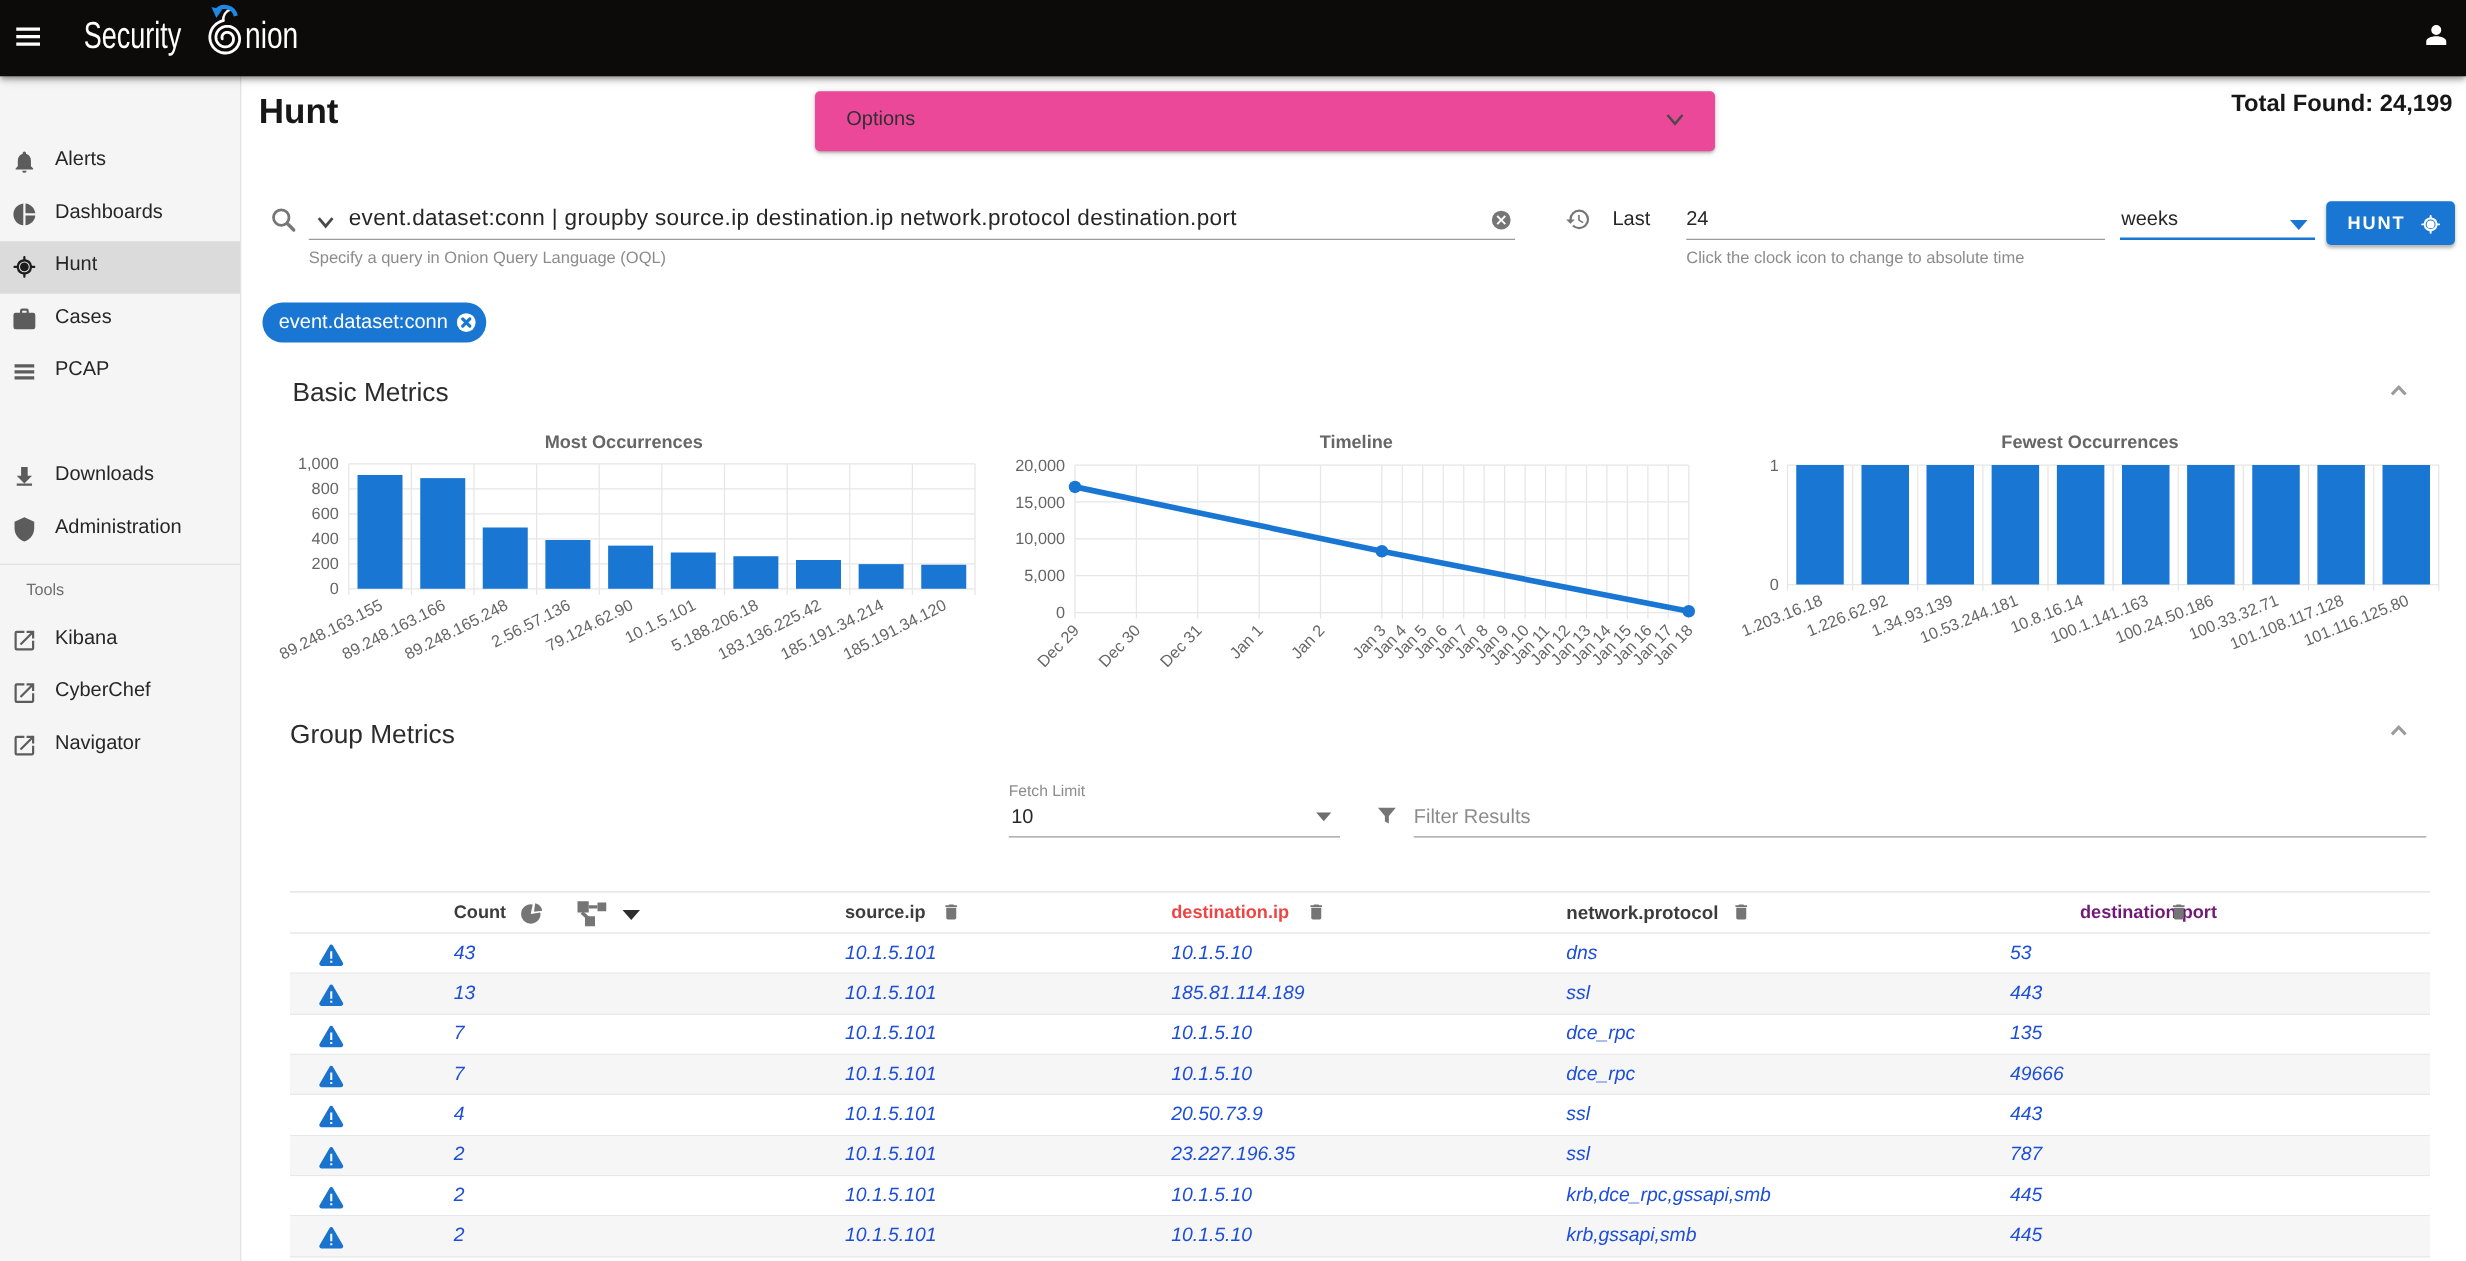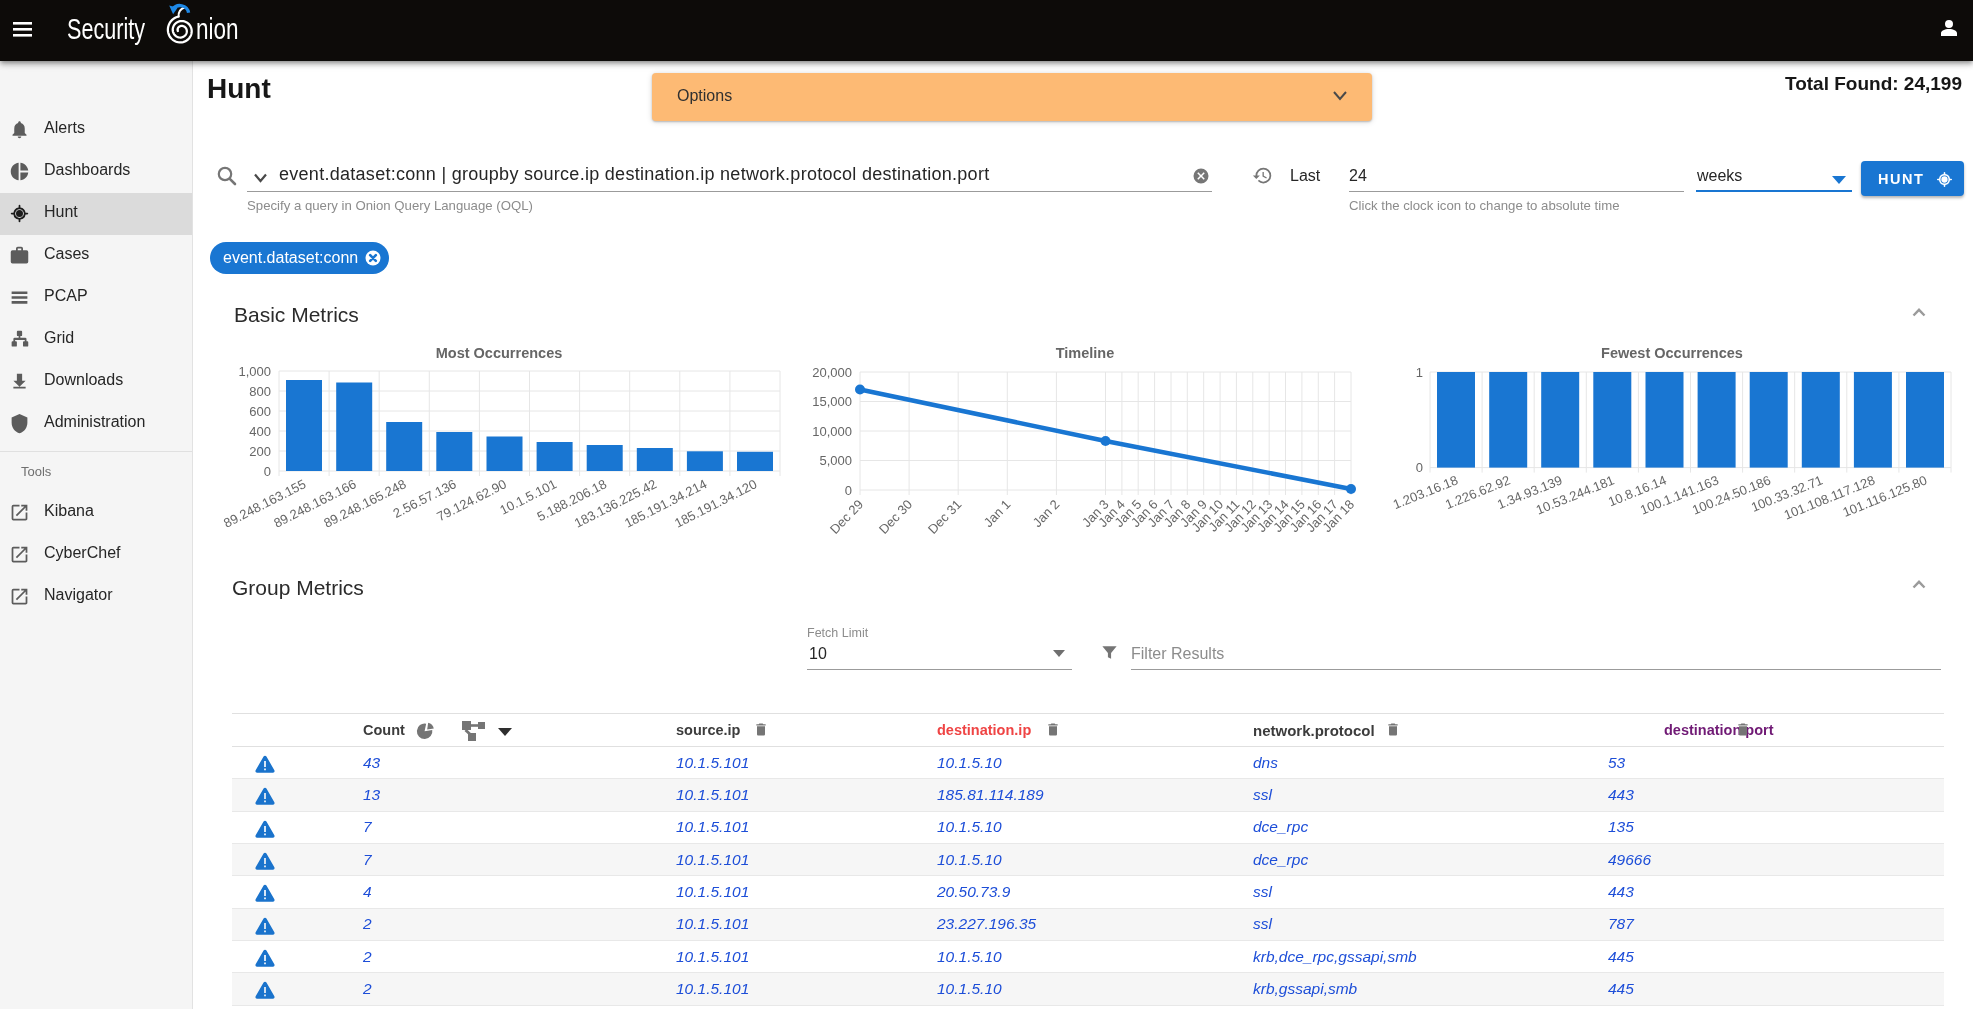--- a/index.html
+++ b/index.html
@@ -21,21 +21,21 @@
 .nav-item .lbl { position:absolute; left:44px; top:10px; }
 .nav-item .ic { position:absolute; left:9px; top:10px; width:21px; height:21px; }
 .nav-sel { background:#dbdbdb; }
 .tools-lbl { position:absolute; left:21px; top:403px; font-size:13px; color:#6f6f6f; }
 .sb-div { position:absolute; left:0; top:390px; width:192px; height:1px; background:#e0e0e0; }
 
 
 .main-title { position:absolute; left:207px; top:73px; font-size:28px; font-weight:bold; color:#171717; }
 .total-found { position:absolute; right:11px; top:73px; font-size:19px; font-weight:bold; color:#171717; }
 .options-box { position:absolute; left:652px; top:73px; width:720px; height:48px;
-  background:#fdba74; border-radius:4px; box-shadow:0 1px 2px rgba(0,0,0,.22), 0 1px 6px rgba(0,0,0,.14); }
+  background:#ec4899; border-radius:4px; box-shadow:0 1px 2px rgba(0,0,0,.22), 0 1px 6px rgba(0,0,0,.14); }
 .options-box .txt { position:absolute; left:25px; top:14px; font-size:16px; color:#303030; }
 
 .qtext { position:absolute; left:279px; top:164px; font-size:18px; color:#262626; letter-spacing:0.28px; white-space:nowrap; }
 .uline { position:absolute; height:1px; background:#9b9b9b; }
 .hint { position:absolute; font-size:13.2px; color:#8c8c8c; }
 .lbl16 { position:absolute; font-size:16px; color:#262626; }
 
 .hunt-btn { position:absolute; left:1861px; top:161px; width:103px; height:35px;
   background:#1976d2; border-radius:4px; box-shadow:0 2px 3px rgba(0,0,0,.3);
   color:#fff; font-size:14.5px; font-weight:bold; letter-spacing:1.5px; }
@@ -97,26 +97,20 @@
     <svg class="ic" viewBox="0 0 24 24">
           <path fill="#5c5c5c" d="M10 2h4a2 2 0 0 1 2 2v2h4a2 2 0 0 1 2 2v11a2 2 0 0 1-2 2H4a2 2 0 0 1-2-2V8a2 2 0 0 1 2-2h4V4a2 2 0 0 1 2-2m4 4V4h-4v2h4z"></path>
         </svg>
     <span class="lbl">Cases</span>
       </div>
   <div class="nav-item" style="top:216px">
     <svg class="ic" viewBox="0 0 24 24">
           <path fill="#5c5c5c" d="M3 5h18v3H3V5zm0 5.5h18v3H3v-3zM3 16h18v3H3v-3z"></path>
         </svg>
     <span class="lbl">PCAP</span>
-      </div>
-  <div class="nav-item" style="top:258px">
-    <svg class="ic" viewBox="0 0 24 24">
-          <path fill="#5c5c5c" d="M10 2h4a1 1 0 0 1 1 1v4a1 1 0 0 1-1 1h-1v2h5.5a1.5 1.5 0 0 1 1.5 1.5V14h1a1 1 0 0 1 1 1v4a1 1 0 0 1-1 1h-4a1 1 0 0 1-1-1v-4a1 1 0 0 1 1-1h1v-1.5h-11V14h1a1 1 0 0 1 1 1v4a1 1 0 0 1-1 1H4a1 1 0 0 1-1-1v-4a1 1 0 0 1 1-1h1v-2.5A1.5 1.5 0 0 1 6.5 10H11V8h-1a1 1 0 0 1-1-1V3a1 1 0 0 1 1-1z"></path>
-        </svg>
-    <span class="lbl">Grid</span>
       </div>
   <div class="nav-item" style="top:300px">
     <svg class="ic" viewBox="0 0 24 24">
           <path fill="#5c5c5c" d="M5 20h14v-2H5v2zm14-9h-4V3H9v8H5l7 7 7-7z"></path>
         </svg>
     <span class="lbl">Downloads</span>
       </div>
   <div class="nav-item" style="top:342px">
     <svg class="ic" viewBox="0 0 24 24">
           <path fill="#5c5c5c" d="M12 1 3 5v6c0 5.55 3.84 10.74 9 12 5.16-1.26 9-6.45 9-12V5l-9-4z"></path>

